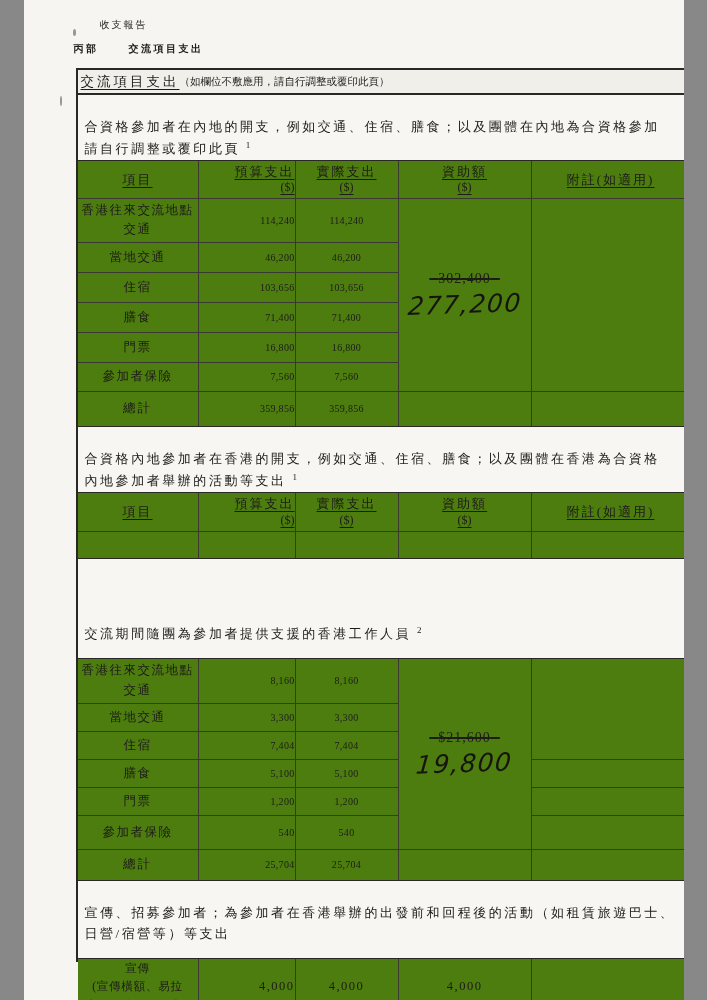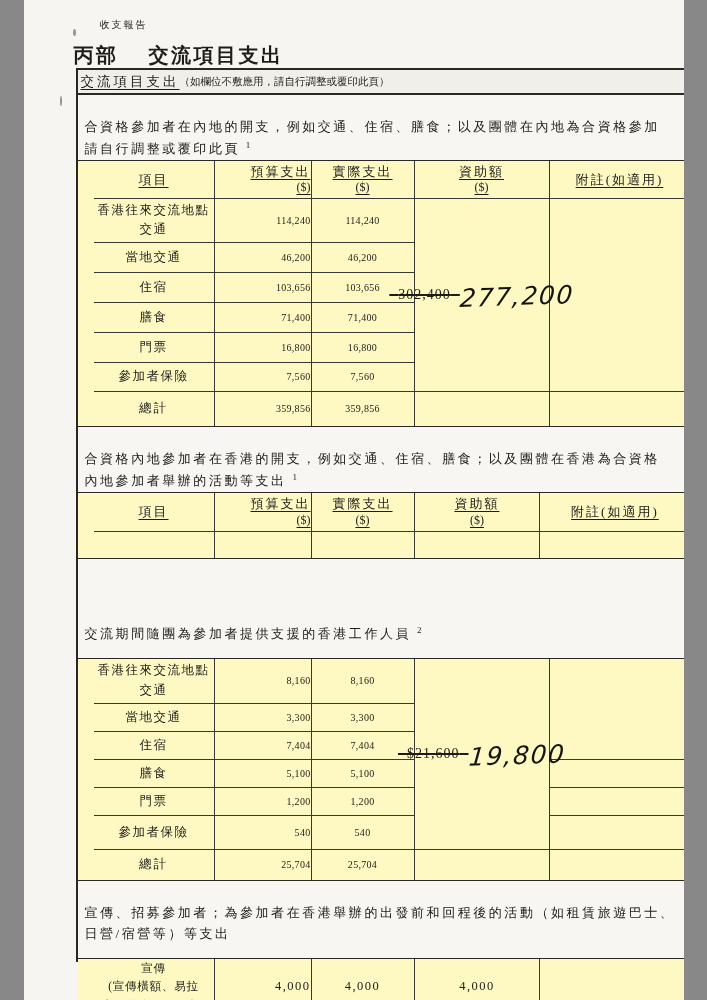--- a/index.html
+++ b/index.html
@@ -2,57 +2,57 @@
 <html><head>
 <meta charset="utf-8">
 <style>
   * { margin:0; padding:0; box-sizing:border-box; }
   body { background:#888; font-family:"Liberation Serif","DejaVu Serif",serif; }
   .page {
     position:relative; width:660px; height:1000px; margin:0 auto;
     background:#f6f5f1; color:#1d1c19; overflow:hidden;
   }
   .corner-label { position:absolute; left:76px; top:18px; font-size:10px; letter-spacing:2px; color:#2a2926; }
-  .page-heading { position:absolute; left:50px; top:42px; font-size:20px; font-weight:bold; letter-spacing:2.5px; }
+  .page-heading { position:absolute; left:50px; top:42px; font-size:10px; font-weight:bold; letter-spacing:2.5px; }
   .page-heading .gap { display:inline-block; width:30px; }
 
   .outer-box {
     position:absolute; left:52px; top:68px; width:616px; height:894px;
     border:2px solid #2a2825; display:flex; flex-direction:column; background:#f7f6f2;
   }
 
   .sec-header { height:25px; flex:0 0 25px; border-bottom:2px solid #2a2825;
     background:#f0efe9; display:flex; align-items:center; padding:0 3px; white-space:nowrap; }
   .sec-title { font-size:13.5px; letter-spacing:3px; text-decoration:underline; text-underline-offset:3px; }
   .sec-note { font-size:10.5px; letter-spacing:0; }
 
   .desc { padding:22px 7px 0; font-size:13px; letter-spacing:2.55px; line-height:1.6; }
   .desc sup { font-size:9px; letter-spacing:0; vertical-align:super; }
 
-  .tbl { display:flex; border-top:1.5px solid #2a2825; border-bottom:1.5px solid #2a2825; background:#fef9c3;padding-left:16px; }
+  .tbl { display:flex; border-top:1.5px solid #2a2825; border-bottom:1.5px solid #2a2825; background:#4d7c0f; }
   .tbl:last-child { border-bottom:none; flex:1 1 auto; }
 
   .cols-left { width:321px; display:flex; flex-direction:column; }
   .trow { display:flex; border-bottom:1px solid #3a3833; }
   .trow:last-child { border-bottom:none; }
   .cell { border-right:1px solid #3a3833; display:flex; flex-direction:column;
           align-items:center; justify-content:center; text-align:center; }
   .c-item   { width:121px; font-size:12.5px; letter-spacing:1.5px; line-height:1.55; white-space:pre-line; }
   .c-budget { width:97px;align-items:flex-end; }
   .c-actual { width:103px; }
   .num { font-size:10px; letter-spacing:0.3px; }
 
   .side-col { display:flex; flex-direction:column; }
   .g-col { width:135px; border-right:1px solid #3a3833; }
   .r-col { width:160px; }
   .hcell { border-bottom:1px solid #3a3833; display:flex; flex-direction:column;
            align-items:center; justify-content:center; text-align:center; }
   .head-label { font-size:13px; letter-spacing:2px; text-decoration:underline; text-underline-offset:3px; line-height:1.35; }
   .head-dollar { font-size:12px; text-decoration:underline; text-underline-offset:3px; line-height:1.3; }
-  .merged { border-bottom:1px solid #3a3833; display:flex; 
+  .merged { border-bottom:1px solid #3a3833; display:flex; flex-direction:column;
             align-items:center; justify-content:center; }
   .plain-cell { }
   .sub-divided .sub { border-bottom:1px solid #3a3833; }
   .sub-divided .sub:last-child { border-bottom:none; }
 
   .strike { font-size:14px; letter-spacing:1px; text-decoration:line-through; text-decoration-thickness:1.5px; }
   .strike::before, .strike::after { content:"\00a0\00a0"; }
   .hand { font-size:25px; font-style:italic; letter-spacing:1.5px; margin-top:3px;
           font-family:"DejaVu Sans",sans-serif; transform:rotate(-2deg) skewX(-7deg); color:#15140f; }
 

